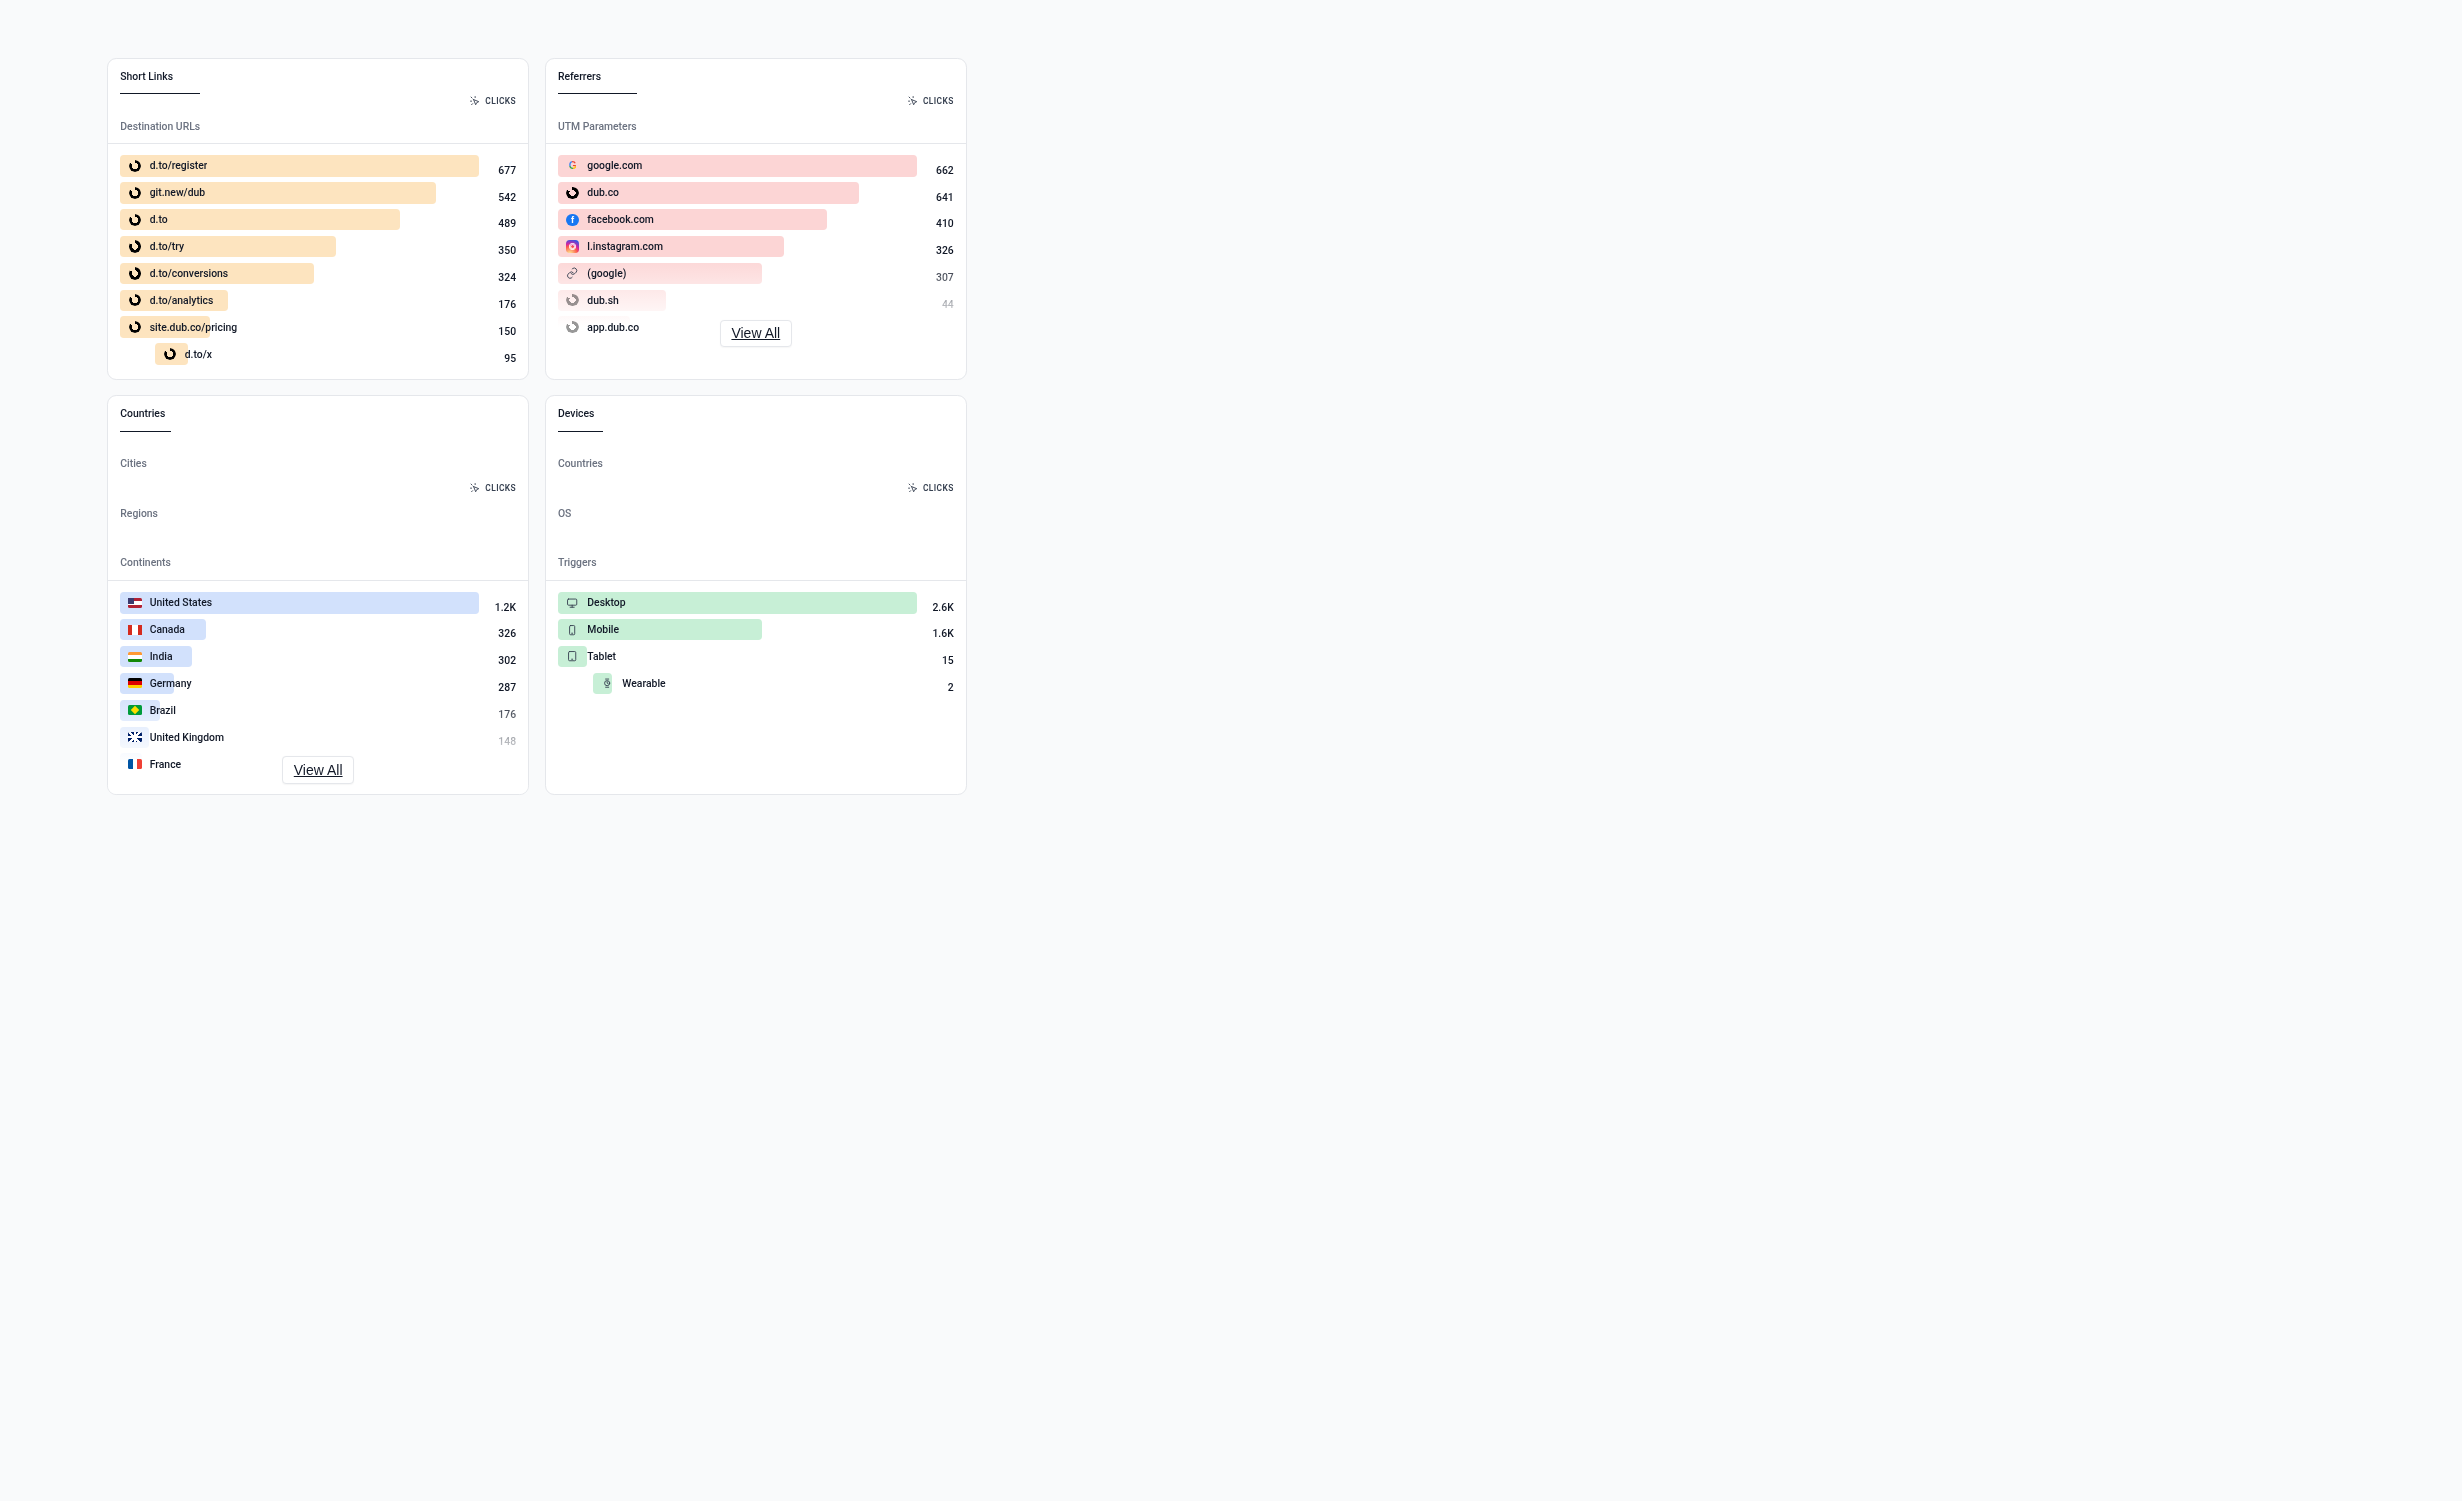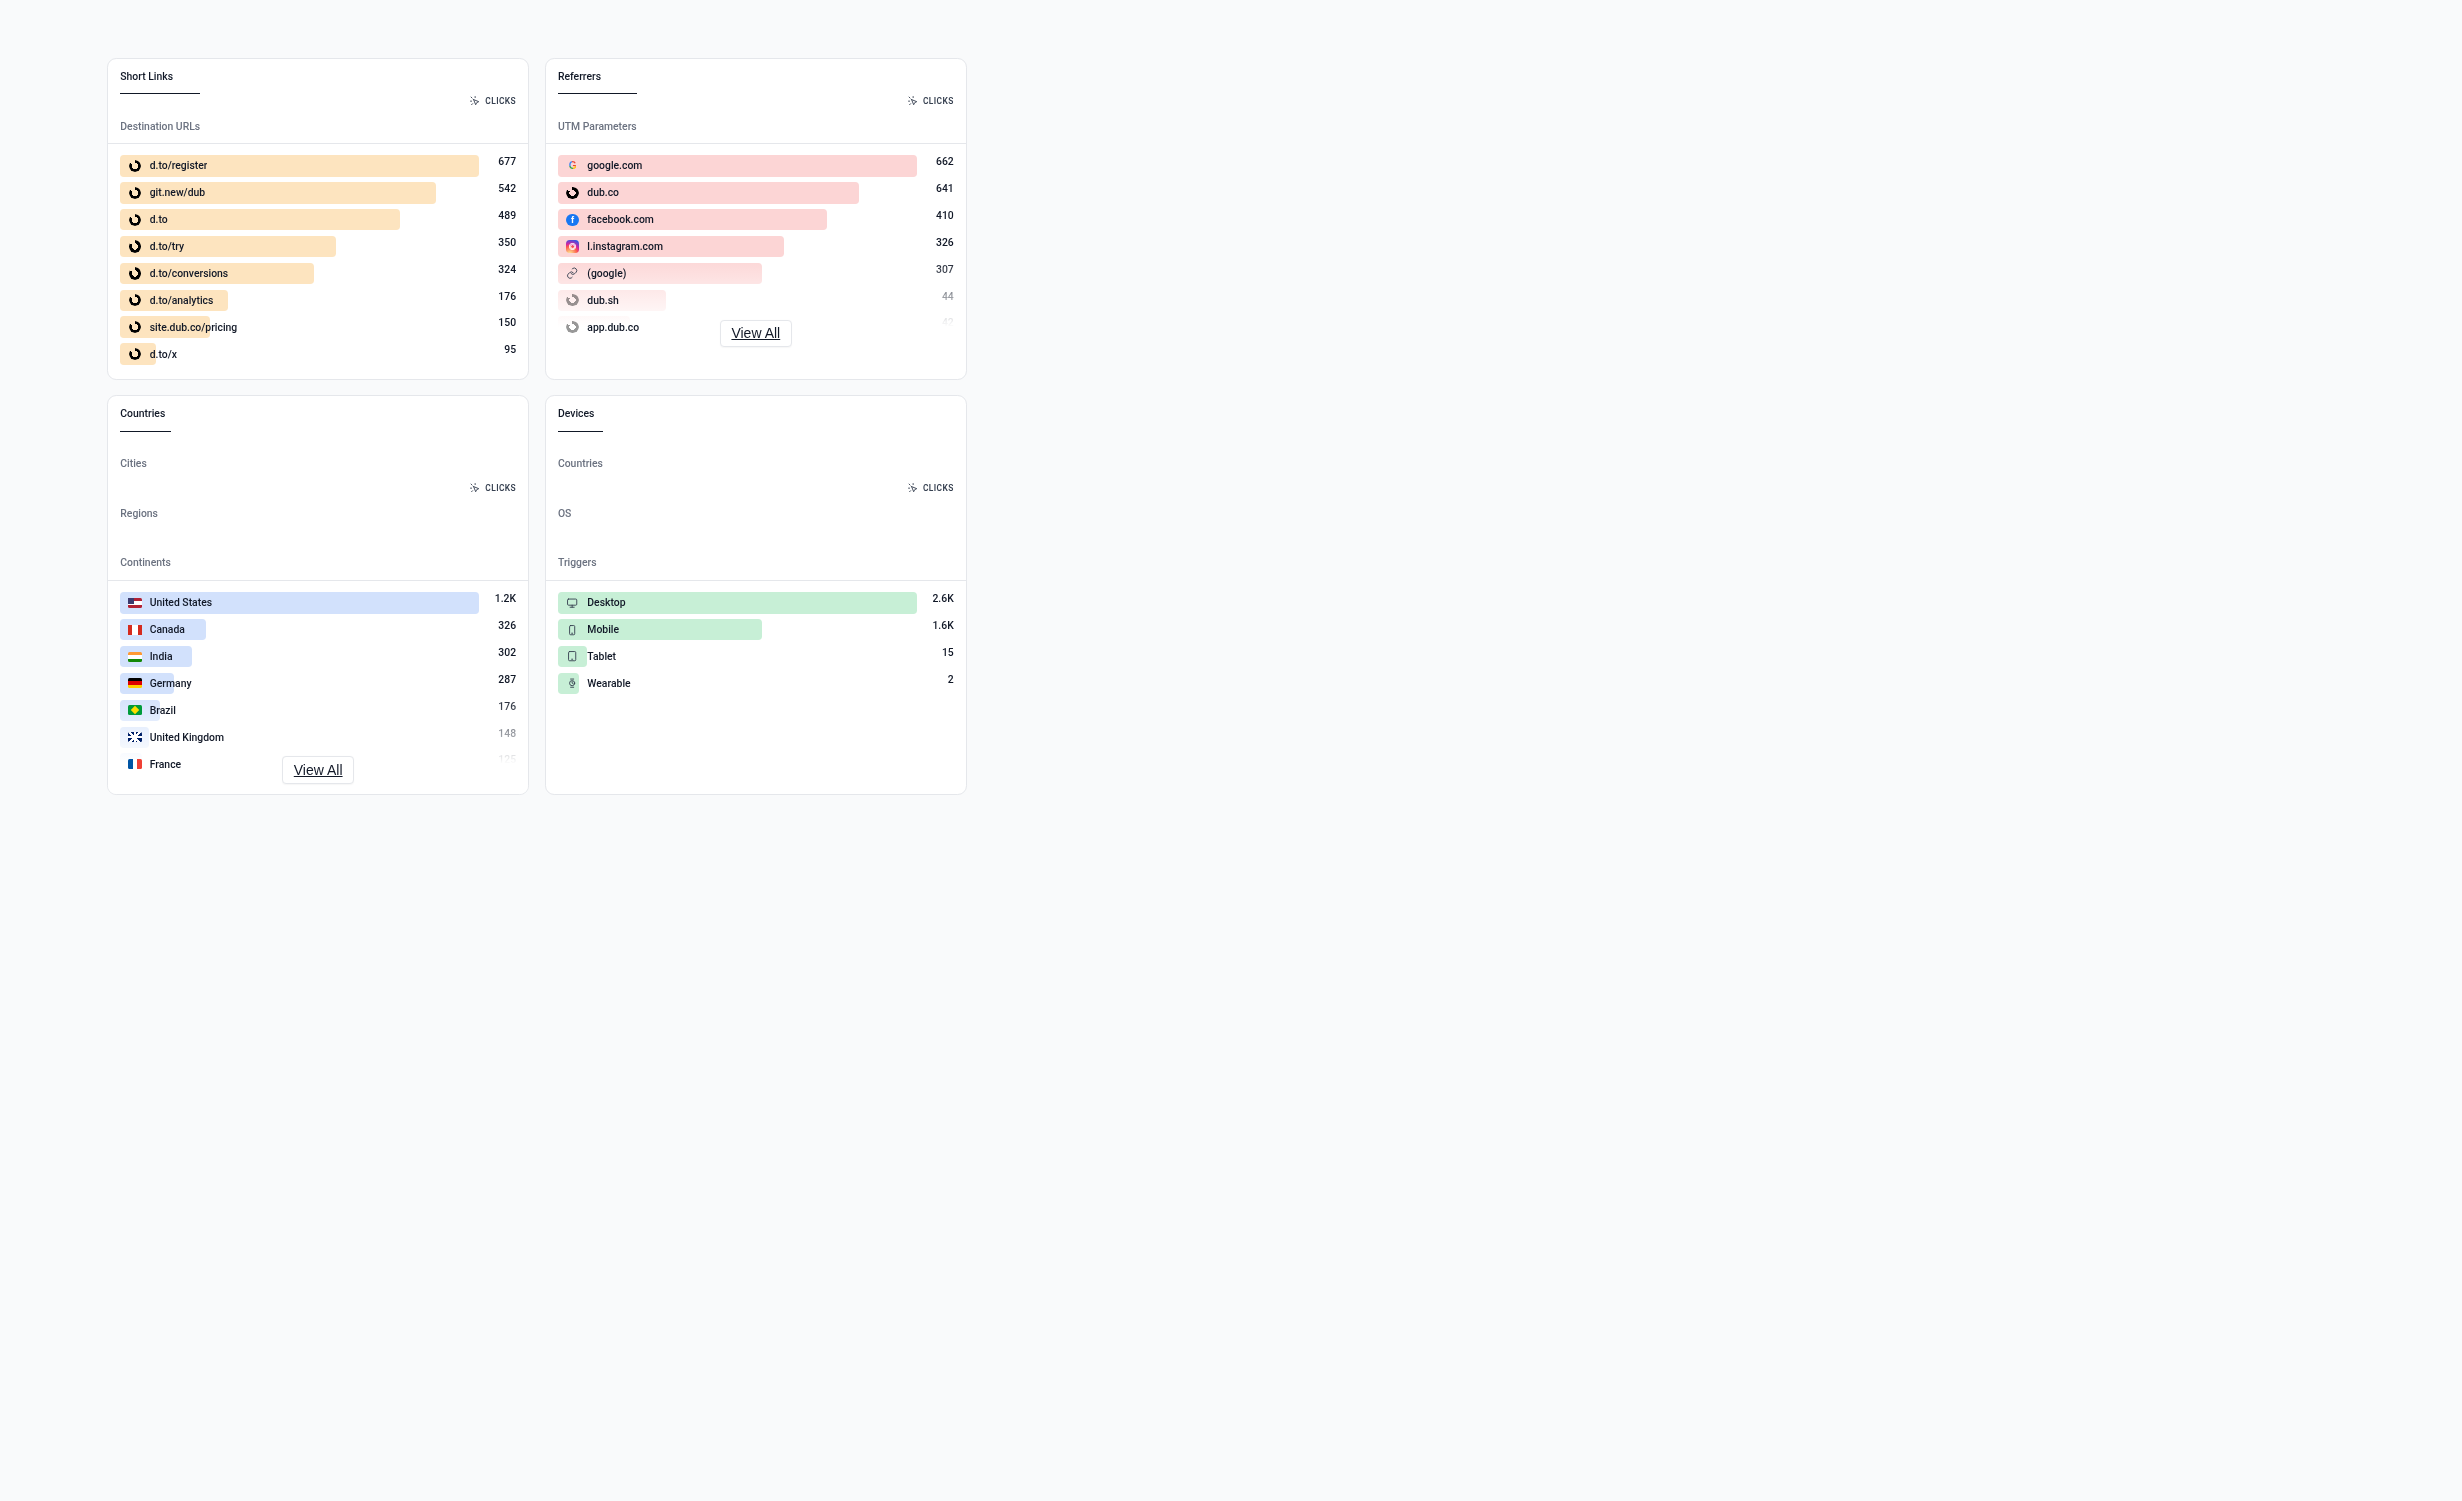--- a/index.html
+++ b/index.html
@@ -75,26 +75,26 @@
 .subtab.active {
   background: #e5e7eb;
   color: #111827;
 }
 .rows {
   padding: 10.7px 12.3px 14px;
   position: relative;
 }
 .row {
   display: flex;
-  align-items: flex-start;
+  align-items: flex-end;
   margin-bottom: 5.4px;
   height: 21.5px;
   position: relative;
 }
-.row:last-child { margin-bottom: 0; }
+.row:last-child { margin-bottom: 0; margin-left: 35px; }
 .bar-area {
   position: relative;
   flex: 1;
   height: 21.5px;
   display: flex;
   align-items: center;
   min-width: 0;
 }
 .bar {
   position: absolute;

